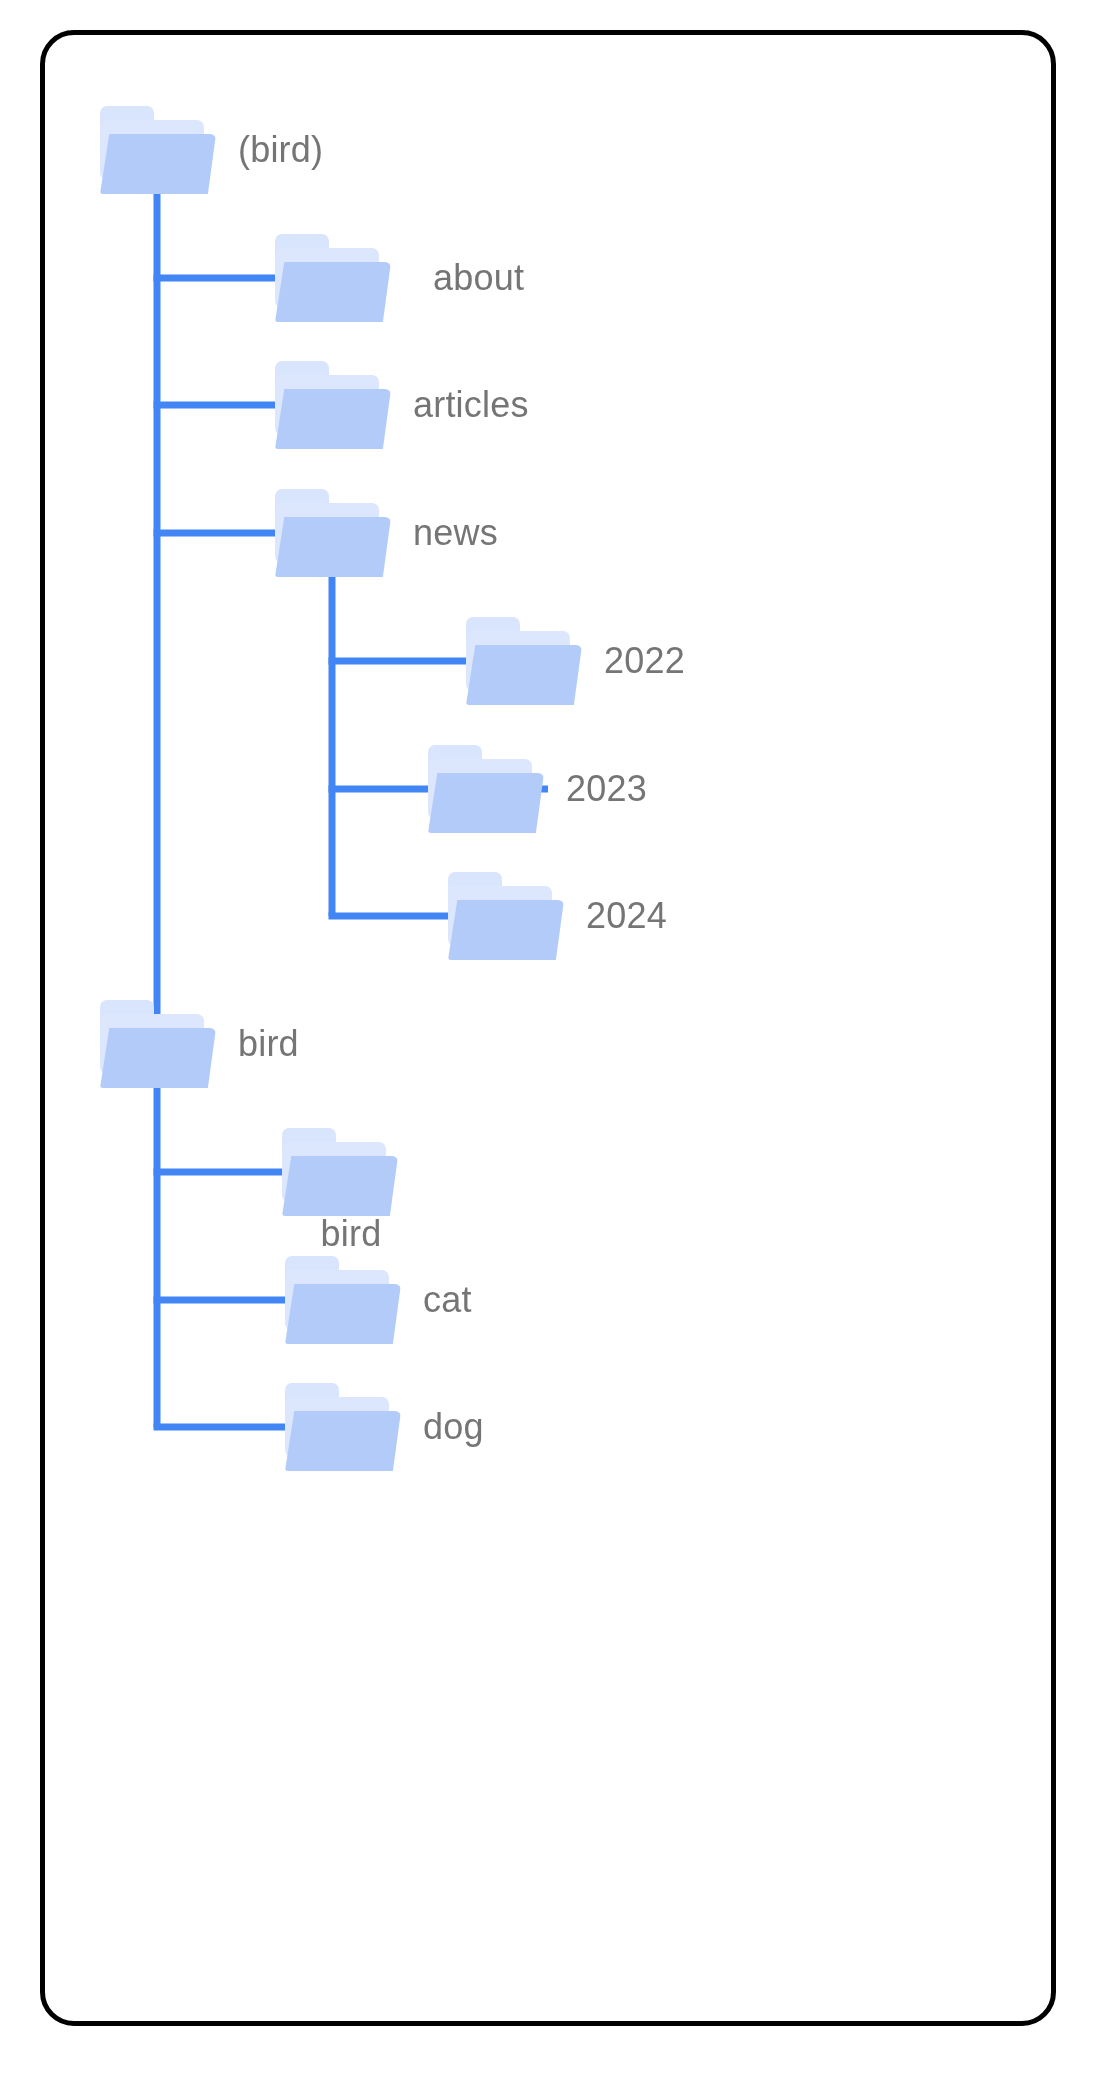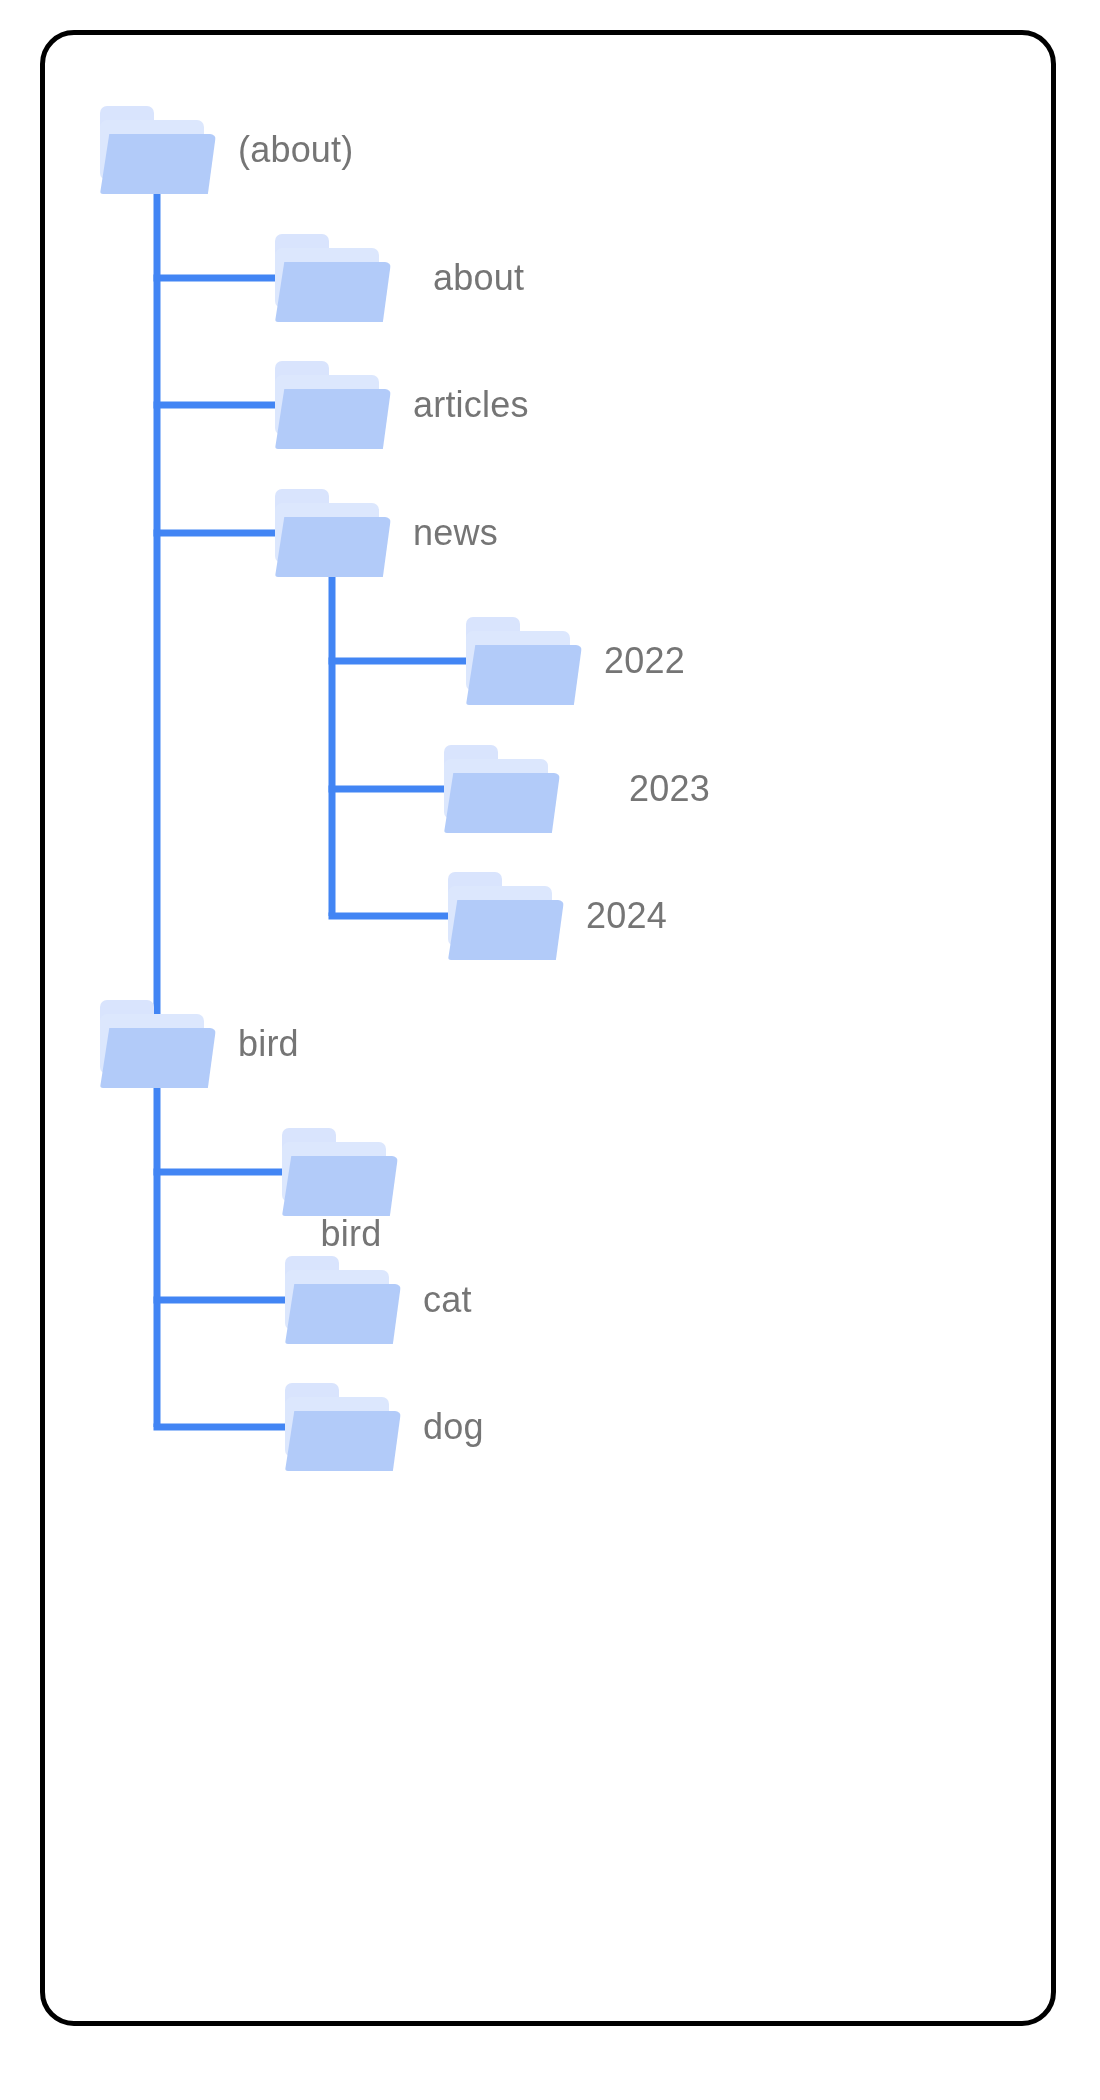--- a/index.html
+++ b/index.html
@@ -123,21 +123,21 @@
       <line x1="153.5" y1="1427" x2="385" y2="1427" stroke="#4285f4" stroke-width="7" stroke-linecap="butt"></line>
     </svg>
 
   <div id="node-layer">
       <div class="node" style="left: 100px; top: 106px;">
         <div class="folder">
           <div class="tab"></div>
           <div class="back"></div>
           <div class="front"></div>
         </div>
-        <div class="label">(about)</div>
+        <div class="label">(bird)</div>
       </div>
       <div class="node" style="left: 275px; top: 234px; gap: 20px;">
         <div class="folder">
           <div class="tab"></div>
           <div class="back"></div>
           <div class="front"></div>
         </div>
         <div class="label">about</div>
       </div>
       <div class="node" style="left: 275px; top: 361px;">
@@ -157,21 +157,21 @@
         <div class="label">news</div>
       </div>
       <div class="node" style="left: 448px; top: 617px; padding-left: 18px;">
         <div class="folder">
           <div class="tab"></div>
           <div class="back"></div>
           <div class="front"></div>
         </div>
         <div class="label">2022</div>
       </div>
-      <div class="node" style="left: 444px; top: 745px; gap: 47px;">
+      <div class="node" style="left: 428px; top: 745px;">
         <div class="folder">
           <div class="tab"></div>
           <div class="back"></div>
           <div class="front"></div>
         </div>
         <div class="label">2023</div>
       </div>
       <div class="node" style="left: 448px; top: 872px;">
         <div class="folder">
           <div class="tab"></div>

